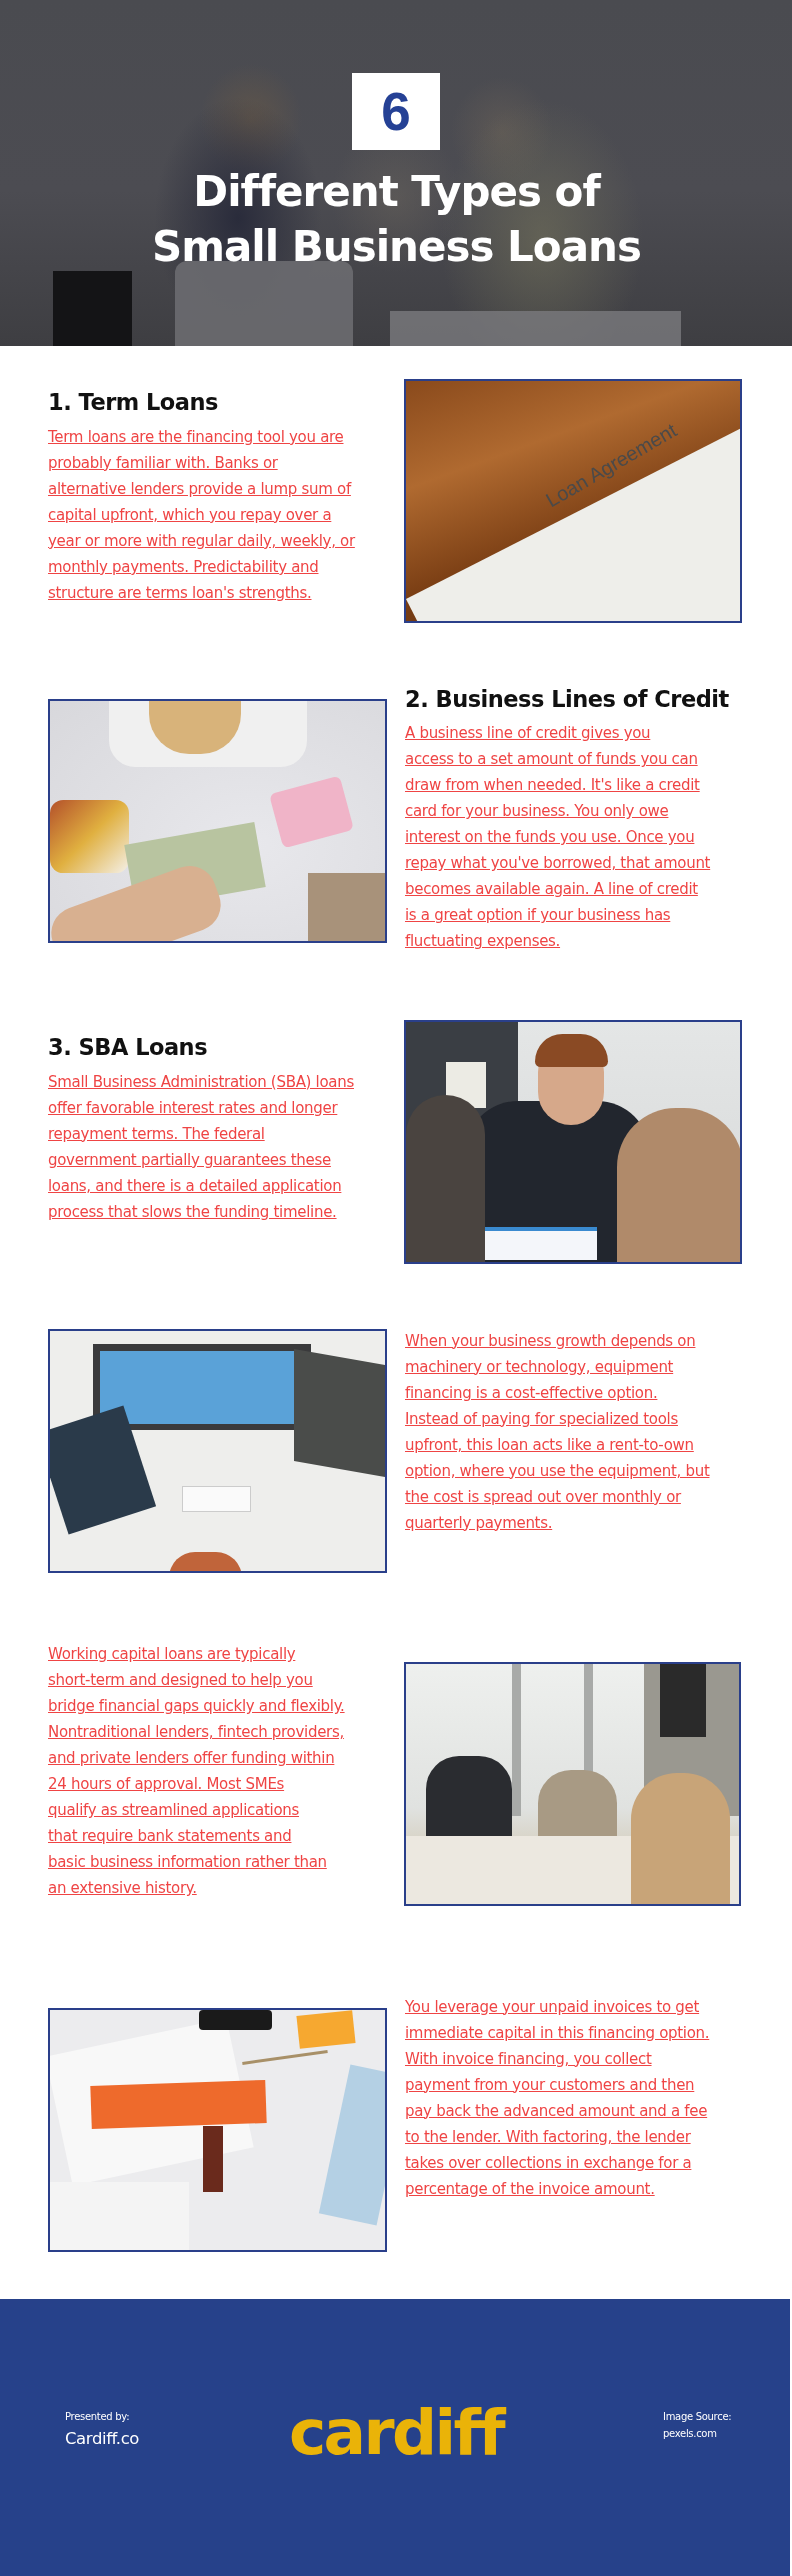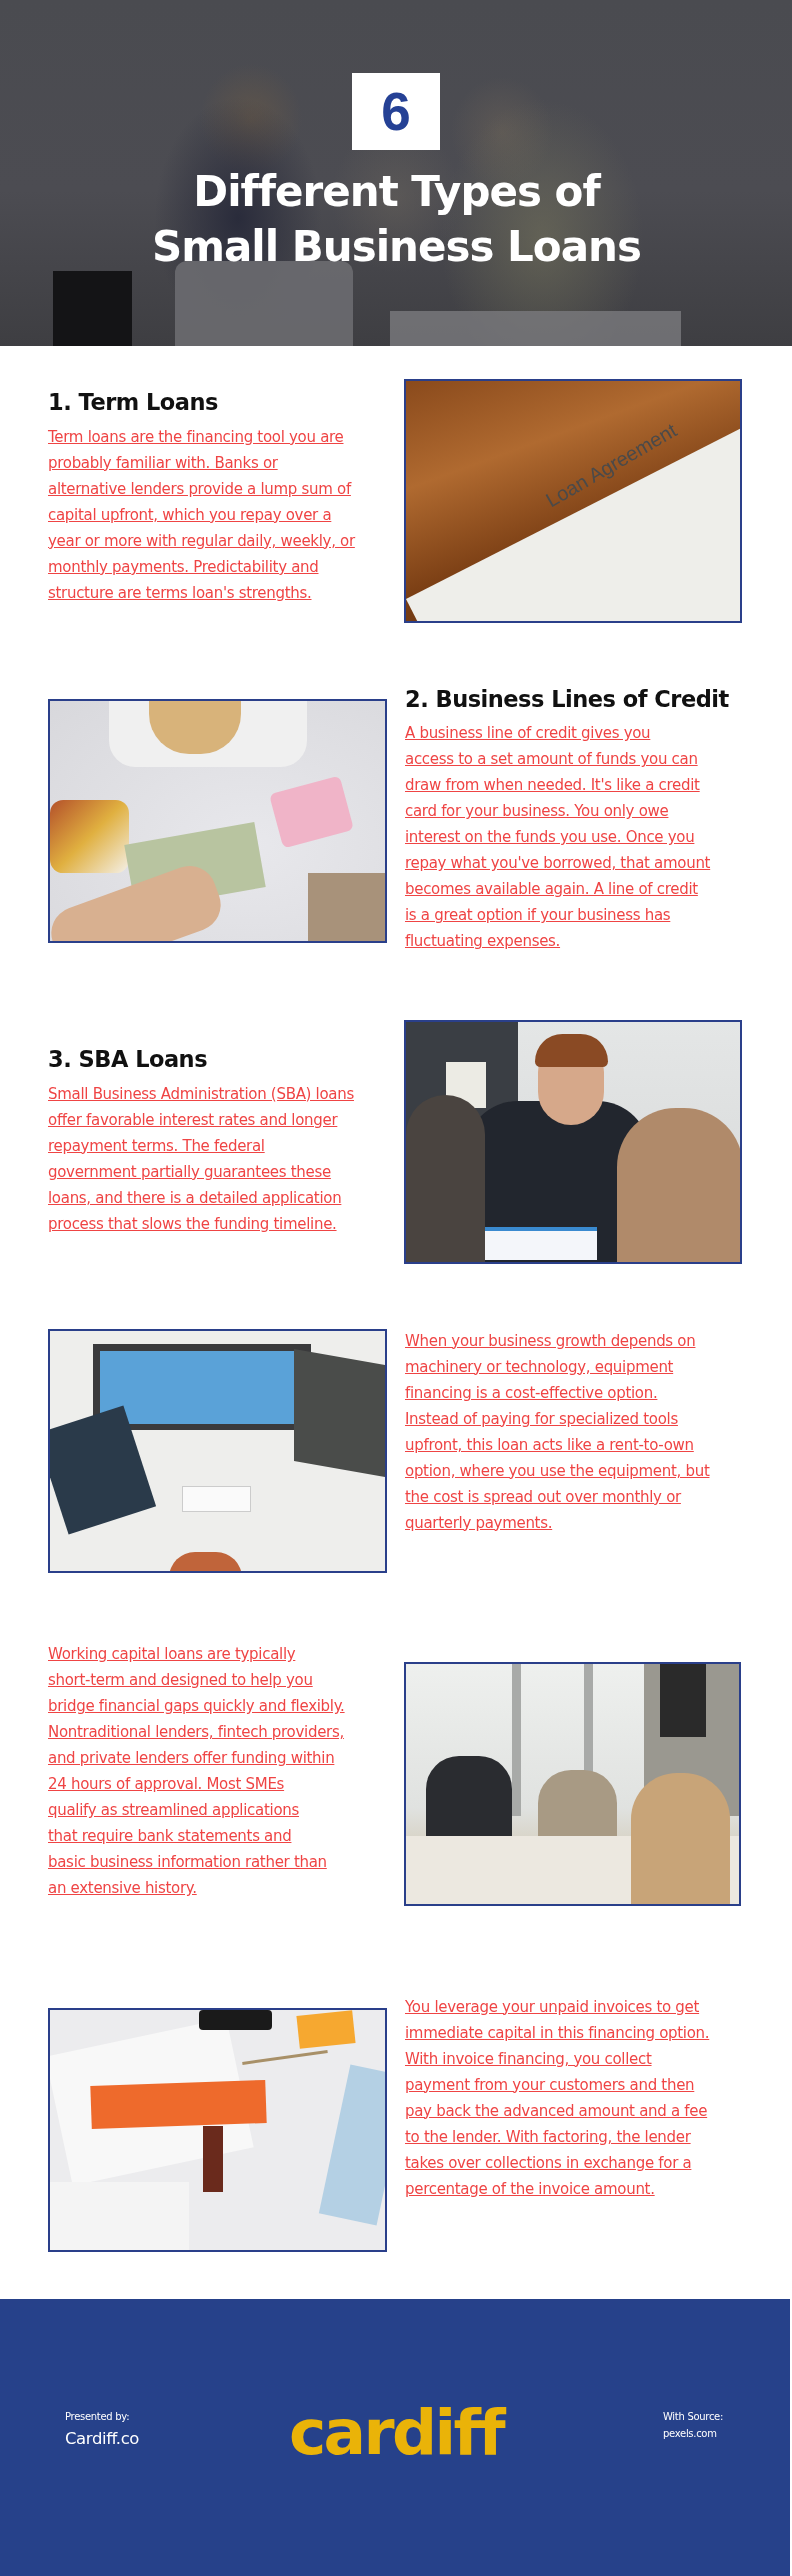--- a/index.html
+++ b/index.html
@@ -166,21 +166,21 @@
 card for your business. You only owe
 interest on the funds you use. Once you
 repay what you've borrowed, that amount
 becomes available again.  A line of credit
 is a great option if your business has
 fluctuating expenses.</p>
   </div>
 </section>
 
 <section class="section" style="top:1020px;">
-  <div class="sec-text" style="left:48px; top:25px; width:344px;">
+  <div class="sec-text" style="left:48px; top:13px; width:344px;">
     <h2 class="sec-heading">3. SBA Loans</h2>
     <p class="sec-body">Small Business Administration (SBA) loans
 offer favorable interest rates and longer
 repayment terms. The federal
 government partially guarantees these
 loans, and there is a detailed application
 process that slows the funding timeline.</p>
   </div>
   <div class="photo p3" style="left:404px; top:0;">
     <div class="layer shelf"></div>
@@ -263,17 +263,17 @@
   </div>
 </section>
 
 <footer class="footer">
   <div class="footer-left">
     <div class="label">Presented by:</div>
     <div class="value">Cardiff.co</div>
   </div>
   <div class="footer-logo">cardiff</div>
   <div class="footer-right">
-    <div class="label">With Source:</div>
+    <div class="label">Image Source:</div>
     <div class="value">pexels.com</div>
   </div>
 </footer>
 
 
 </body></html>

